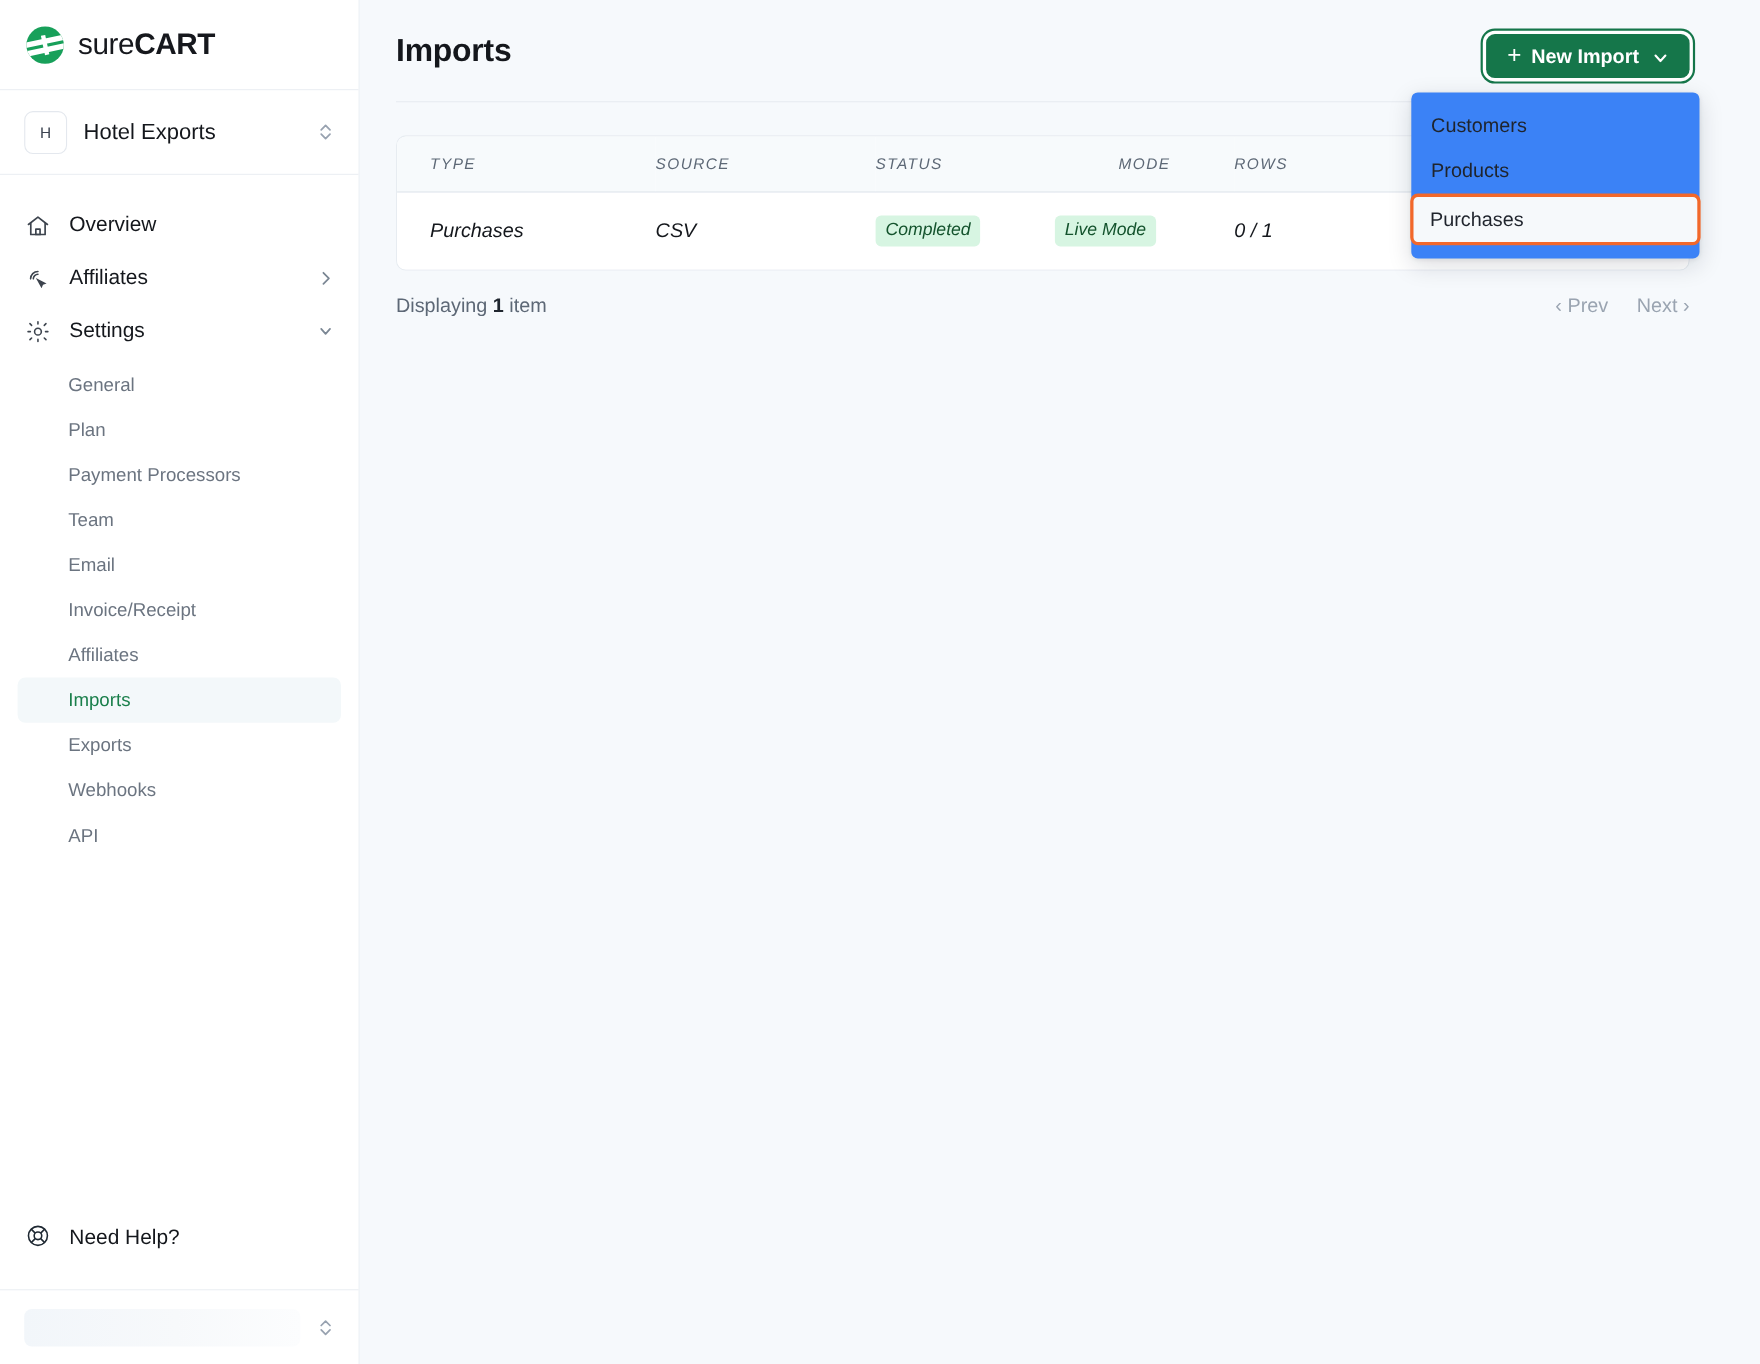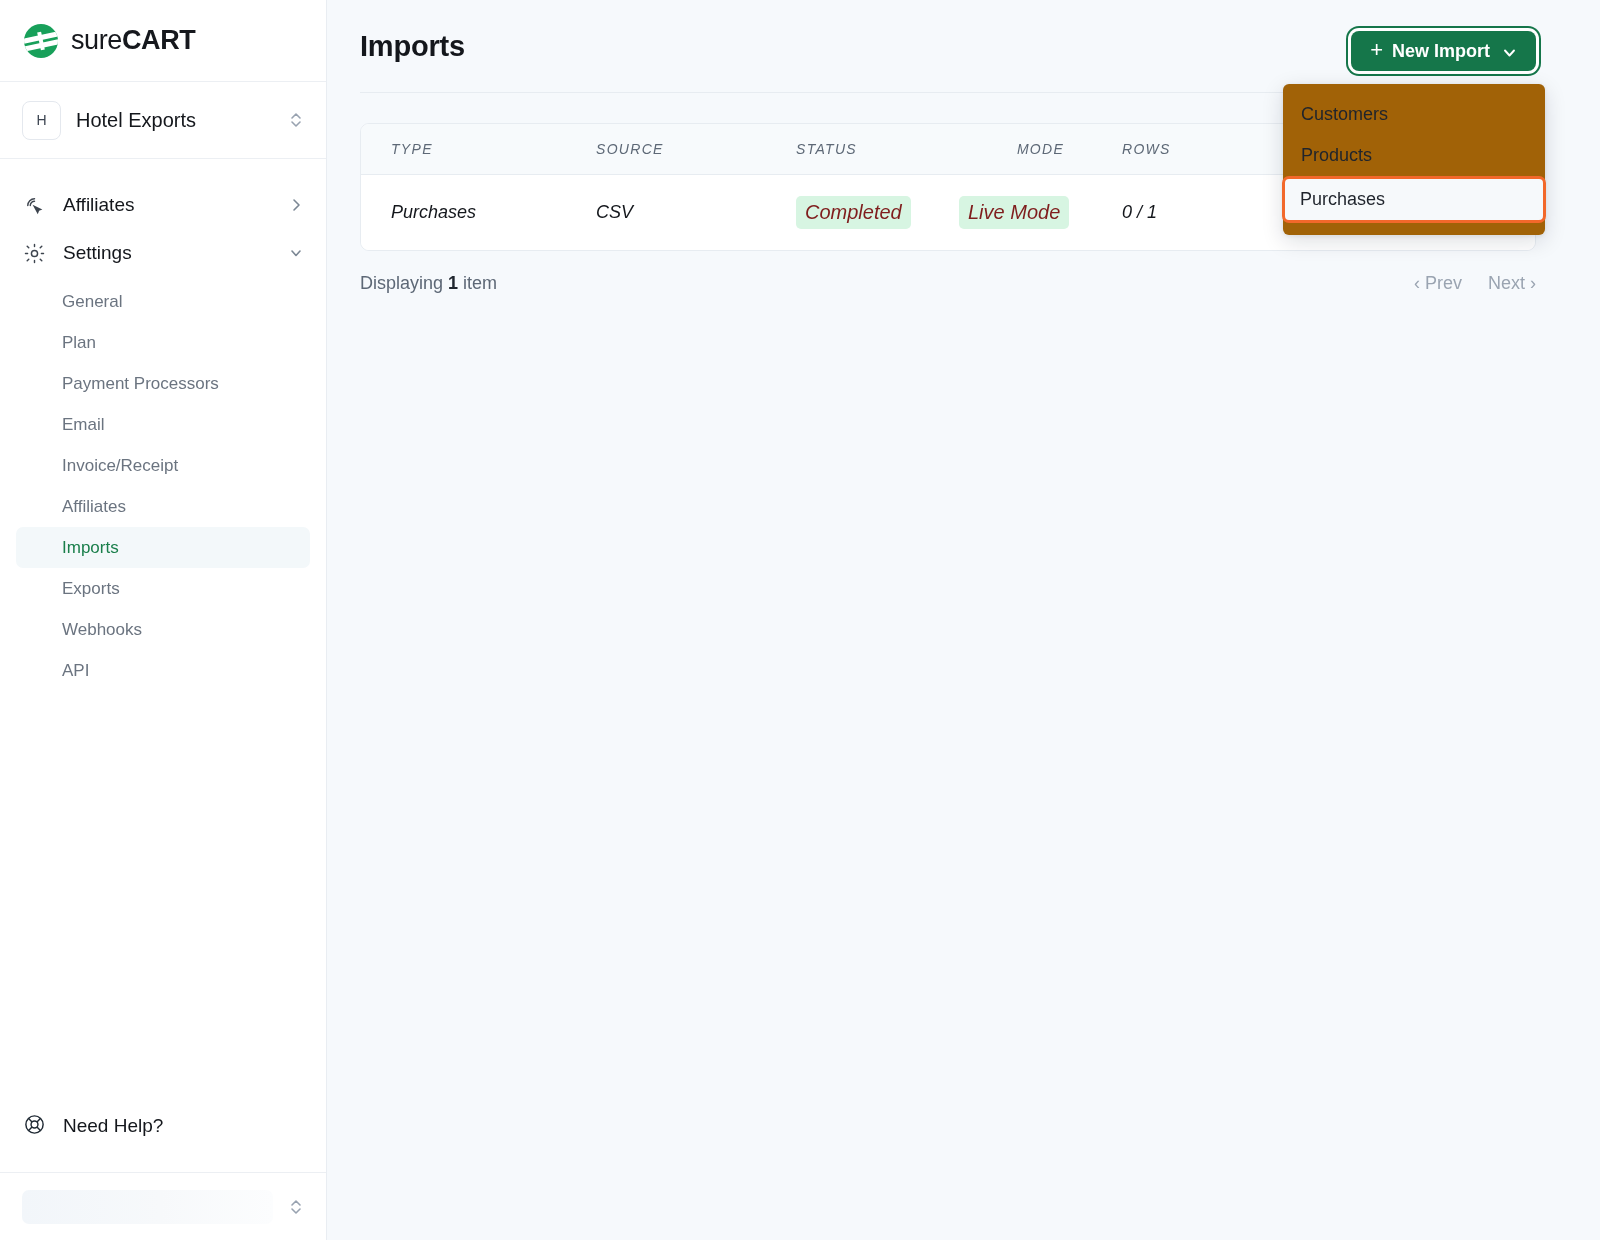--- a/index.html
+++ b/index.html
@@ -251,21 +251,21 @@
   .new-import-btn .caret {
     width: 15px; height: 15px;
     margin-left: 3px;
   }
 
   .dropdown {
     position: absolute;
     top: 53px;
     right: -9px;
     width: 262px;
-    background: #a16207;
+    background: #3b82f6;
     border-radius: 6px;
     box-shadow: 0 6px 22px rgba(16,24,40,0.14), 0 1px 4px rgba(16,24,40,0.08);
     padding: 10px 0 12px 0;
     z-index: 40;
   }
   .dd-item {
     height: 41px;
     display: flex;
     align-items: center;
     padding: 0 18px;
@@ -315,22 +315,22 @@
   .col-type   { width: 235px; }
   .col-source { width: 200px; }
   .col-status { width: 163px; }
   .col-mode   { width: 163px; text-align: center; }
   .col-rows   { width: 200px; }
   .col-extra  { width: auto; }
 
   .badge {
     display: inline-block;
     background: #d7f5e2;
-    color: #7f1d1d;
-    font-size: 20px;
+    color: #14532d;
+    font-size: 16px;
     padding: 3px 9px;
     border-radius: 5px;
     line-height: 1.35;
   }
 
   .foot-row {
     margin-top: 22px;
     display: flex;
     align-items: center;
     justify-content: space-between;
@@ -365,20 +365,30 @@
       <span class="updown">
         <svg viewBox="0 0 16 22" fill="none" stroke="currentColor" stroke-width="1.6" stroke-linecap="round" stroke-linejoin="round" width="16" height="22">
           <polyline points="4,9 8,5 12,9"></polyline>
             <polyline points="4,13 8,17 12,13"></polyline>
         </svg>
       </span>
     </div>
 
     <nav class="nav">
 
+      <div class="nav-item">
+        <span class="nav-ico">
+          <svg viewBox="0 0 24 24" fill="none" stroke="currentColor" stroke-width="1.6" stroke-linecap="round" stroke-linejoin="round" width="23" height="23">
+            <path d="M3 10.5 12 3.5l9 7"></path>
+              <path d="M5.2 9.6V20h13.6V9.6"></path>
+              <rect x="10" y="15" width="4" height="5"></rect>
+          </svg>
+        </span>
+        <span class="nav-label">Overview</span>
+      </div>
 
       <div class="nav-item">
         <span class="nav-ico">
           <svg viewBox="0 0 24 24" fill="none" stroke="currentColor" stroke-width="1.5" stroke-linecap="round" stroke-linejoin="round" width="23" height="23">
             <path d="M5 12a7 7 0 0 1 7-7"></path>
               <path d="M7.6 12a4.4 4.4 0 0 1 4.4-4.4"></path>
             <path d="M10 11.2 15.4 21l1.4-3.4 3.4-1.3z" fill="currentColor" stroke="none"></path>
           </svg>
         </span>
         <span class="nav-label">Affiliates</span>
@@ -401,20 +411,21 @@
           <svg viewBox="0 0 14 14" fill="none" stroke="currentColor" stroke-width="1.6" stroke-linecap="round" stroke-linejoin="round" width="14" height="14">
               <polyline points="3,5 7,9.5 11,5"></polyline>
             </svg>
         </span>
       </div>
 
       <div class="sub-nav">
         <div class="sub-item">General</div>
         <div class="sub-item">Plan</div>
         <div class="sub-item">Payment Processors</div>
+        <div class="sub-item">Team</div>
         <div class="sub-item">Email</div>
         <div class="sub-item">Invoice/Receipt</div>
         <div class="sub-item">Affiliates</div>
         <div class="sub-item active">Imports</div>
         <div class="sub-item">Exports</div>
         <div class="sub-item">Webhooks</div>
         <div class="sub-item">API</div>
       </div>
     </nav>
 

